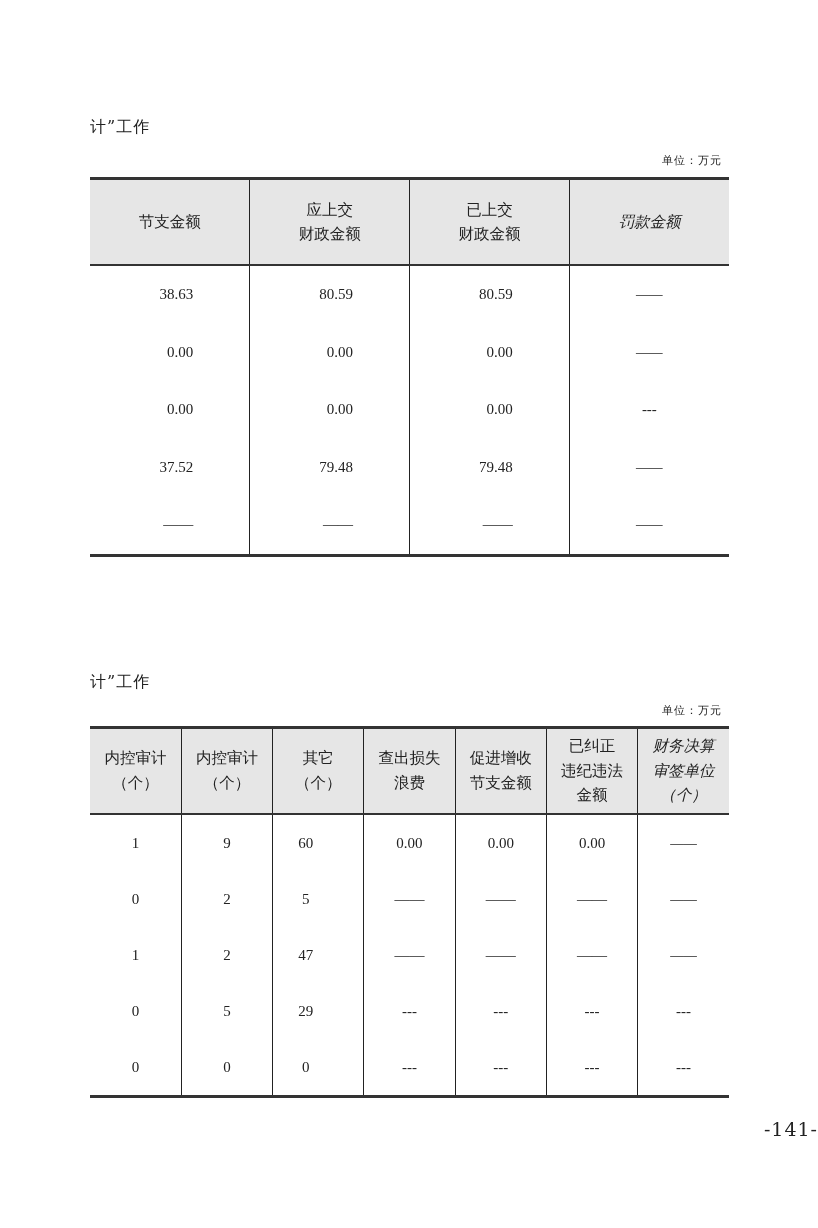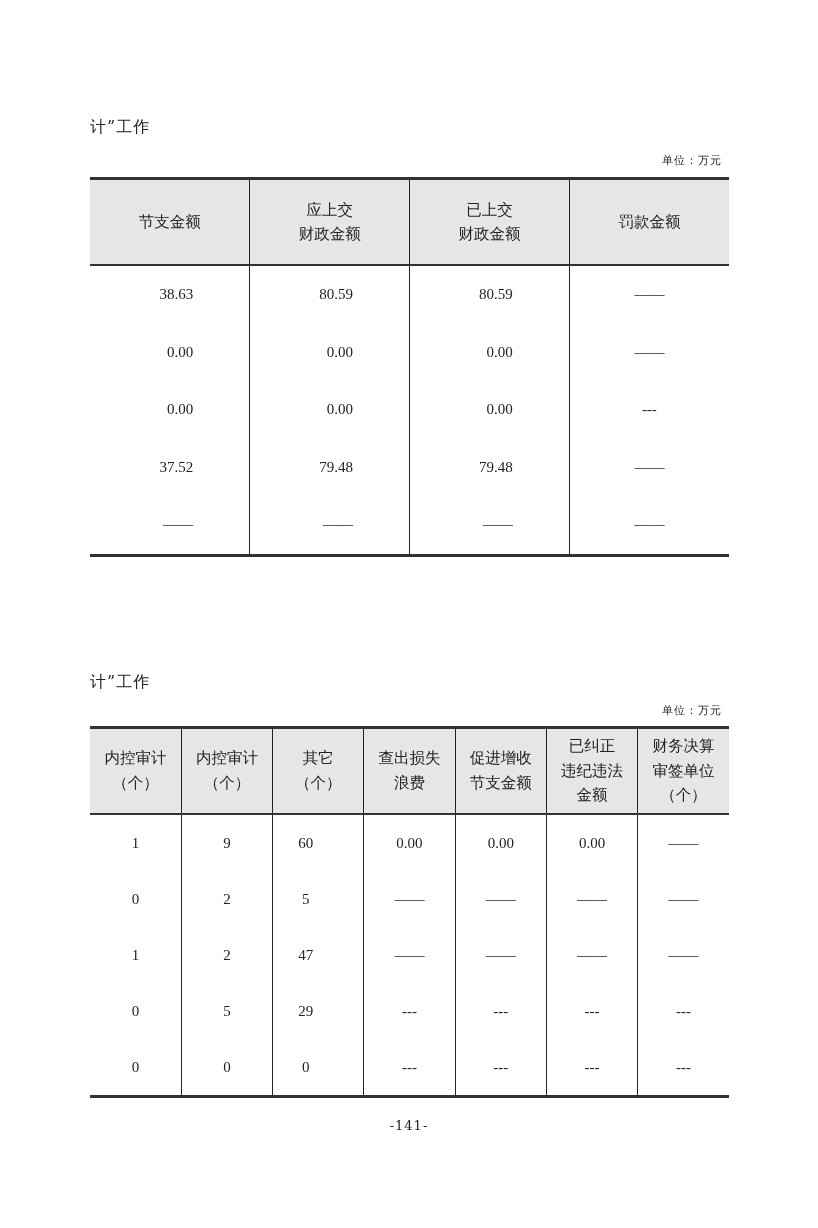--- a/index.html
+++ b/index.html
@@ -7,30 +7,30 @@
          font-family:"DejaVu Serif","Liberation Serif",serif; color:#222; }
   .title { position:absolute; left:90px; font-size:16px; letter-spacing:1px; color:#222; }
   .unit { position:absolute; right:96px; font-size:11px; color:#222; letter-spacing:1px; }
   table { position:absolute; left:90px; width:639px; border-collapse:collapse; table-layout:fixed; }
   table.t1 { top:177px; }
   table.t2 { top:726px; }
   th { background:#e6e6e6; font-weight:normal; font-size:15.5px; color:#222; line-height:1.55; }
   td { font-size:15px; font-family:"Liberation Serif","DejaVu Serif",serif; color:#222; }
   th, td { border-left:1px solid #222; border-right:1px solid #222; padding:0; }
   th:first-child, td:first-child { border-left:none; }
-  th:last-child, td:last-child { border-right:none; }
+  th:last-child, td:last-child { border-right:none;font-style:italic; }
   thead tr { border-top:3px solid #333; border-bottom:2px solid #333; }
   tbody tr:last-child td { border-bottom:3px solid #333; }
   .t1 thead th { height:84px; }
   .t1 tbody td { height:57.5px; text-align:center; }
   .t2 thead th { height:84px; line-height:1.6; }
   .t2 tbody td { height:56px; text-align:center; }
   .num-r { text-align:right !important; padding-right:56px !important;font-family:Liberation Serif, serif; }
   .num-r2 { text-align:right; padding-right:25px !important; }
-  .page-num { position:absolute; top:1118px; left:0; width:818px; text-align:center; font-size:13px; letter-spacing:1px; }
+  .page-num { position:absolute; top:1118px; left:0; width:818px; text-align:right; font-size:19px; letter-spacing:1px; }
 </style>
 </head>
 <body>
 
 <div class="title" style="top:117px;">计”工作</div>
 <div class="unit" style="top:153px;">单位：万元</div>
 
 <table class="t1">
   <thead>
     <tr>

